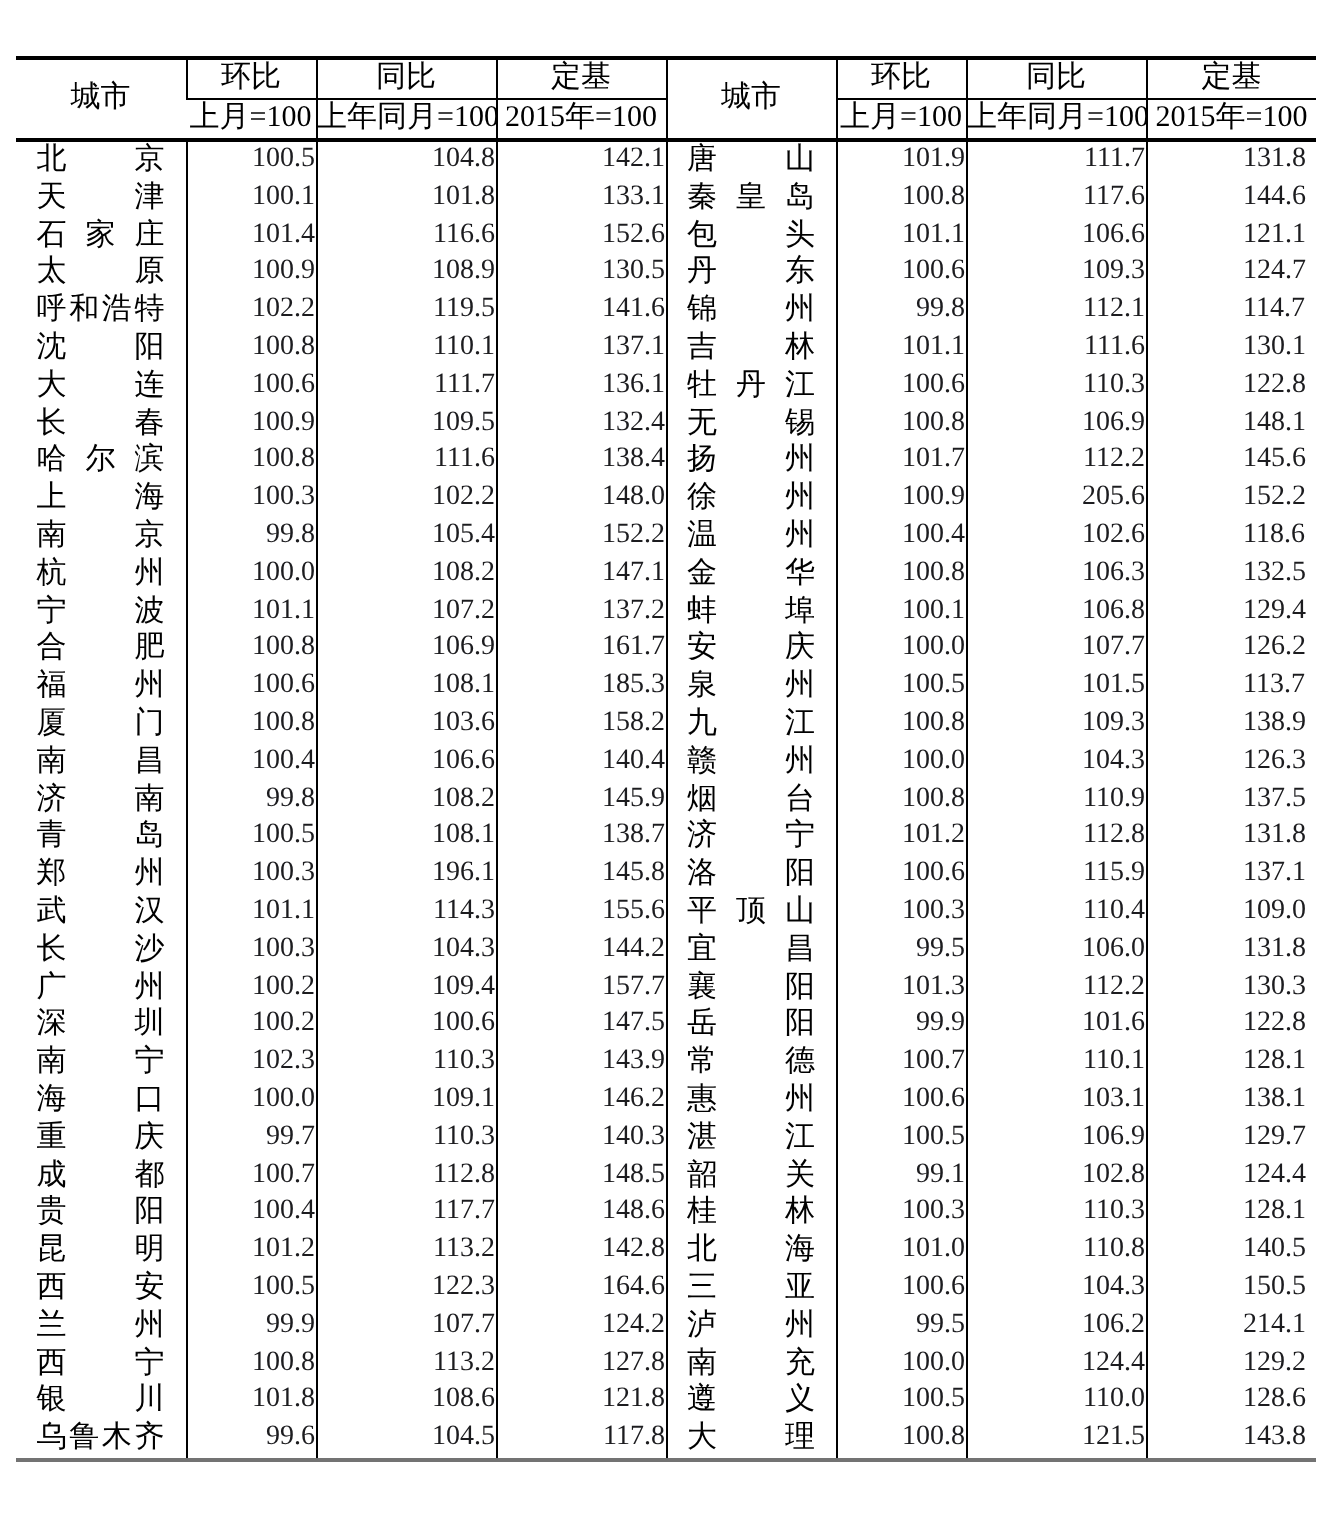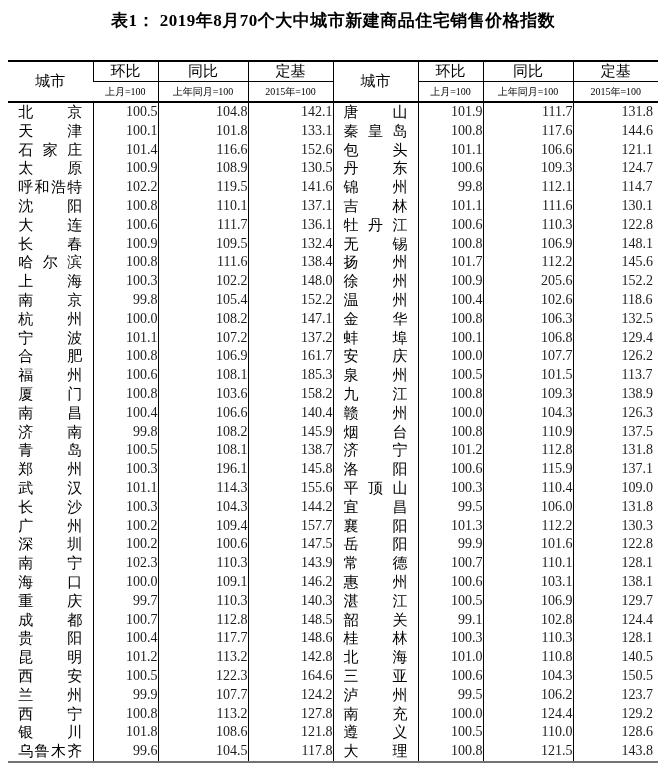--- a/index.html
+++ b/index.html
@@ -44,21 +44,21 @@
     border-left: 1px solid #000;
   }
   thead th {
     height: 19px;
     line-height: 19px;
     text-align: center;
     font-size: 15px;
   }
   thead tr.subrow th {
     border-top: 1px solid #000;
-    font-size: 10px;
+    font-size: 15px;
     height: 19px;
     line-height: 19px;
   }
   thead tr:first-child th,
   thead tr.subrow th {
     border-bottom: 2px solid #000;
   }
   thead tr:first-child th:not([rowspan]) {
     border-bottom: none;
   }
@@ -83,21 +83,20 @@
     width: 64px;
     margin: 0 auto;
     text-align: justify;
     text-align-last: justify;
   }
 </style>
 </head>
 <body>
 
 <div class="page">
-  <div class="title">表1：  2019年8月70个大中城市新建商品住宅销售价格指数</div>
 
   <table class="idx">
     <colgroup>
       <col style="width:85px">
         <col style="width:65px">
         <col style="width:90px">
         <col style="width:85px">
       <col style="width:85px">
         <col style="width:65px">
         <col style="width:90px">
@@ -563,21 +562,21 @@
             <div class="cname">兰州</div>
           </td>
           <td class="num">99.9</td>
           <td class="num">107.7</td>
           <td class="num">124.2</td>
           <td class="city">
             <div class="cname">泸州</div>
           </td>
           <td class="num">99.5</td>
           <td class="num">106.2</td>
-          <td class="num rlast">123.7</td>
+          <td class="num rlast">214.1</td>
         </tr>
         <tr>
           <td class="city">
             <div class="cname">西宁</div>
           </td>
           <td class="num">100.8</td>
           <td class="num">113.2</td>
           <td class="num">127.8</td>
           <td class="city">
             <div class="cname">南充</div>

